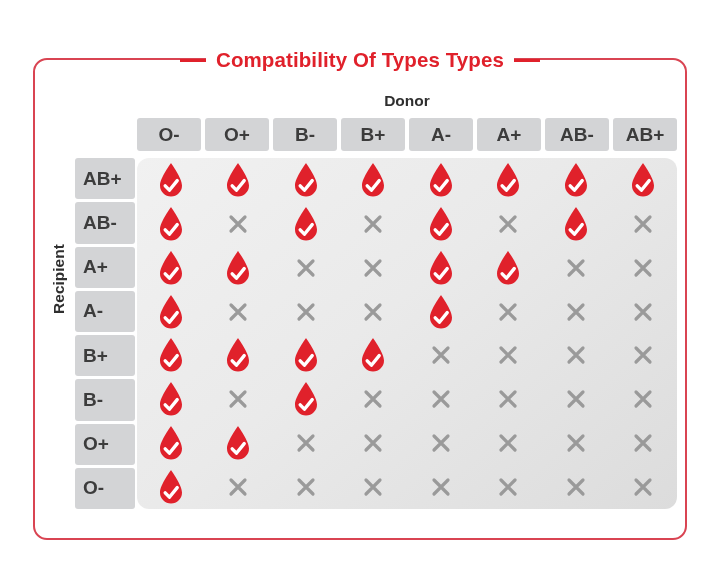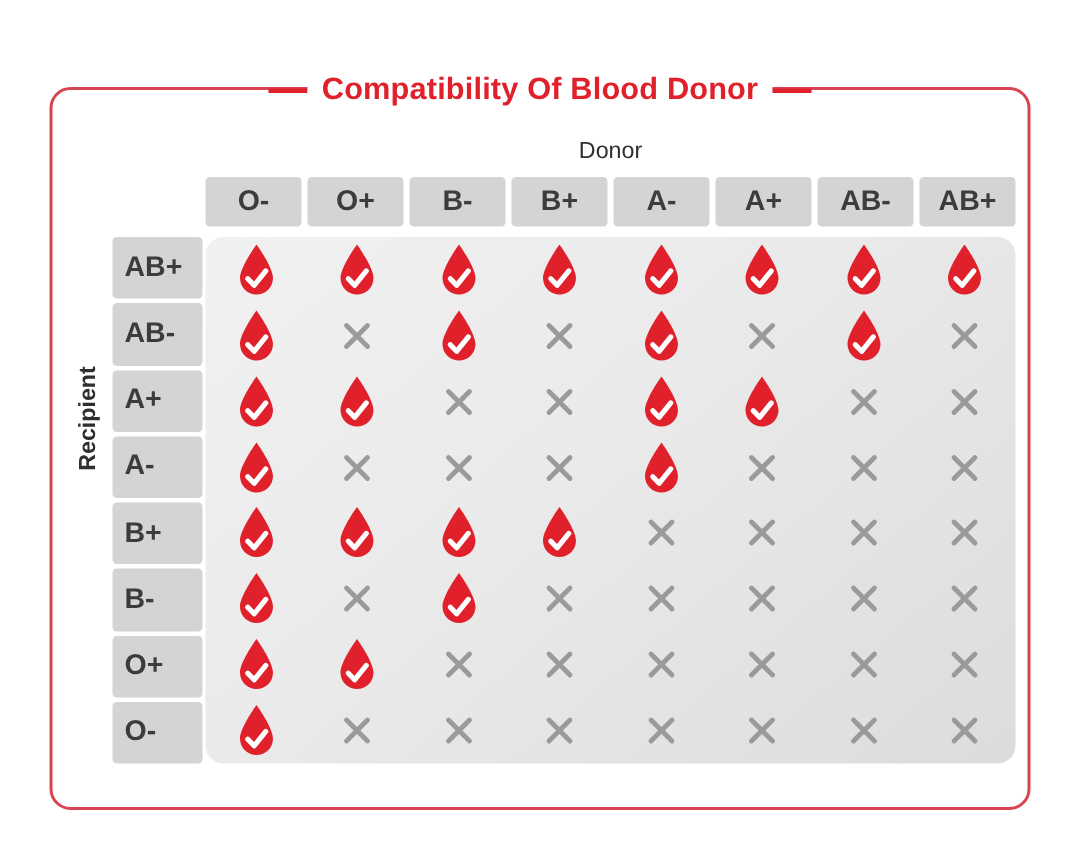--- a/index.html
+++ b/index.html
@@ -58,21 +58,21 @@
   }
 
   
   #donor-label {
     position: absolute;
     left: 137px;
     top: 92px;
     width: 540px;
     text-align: center;
     font-size: 15.5px;
-    font-weight: normal;
+    font-weight: bold;
     color: #2f2f2f;
   }
 
   
   #recipient-label {
     position: absolute;
     left: -1px;
     top: 270px;
     width: 120px;
     text-align: center;
@@ -156,21 +156,21 @@
   .drop { width: 28px; height: 36px; display: block; }
   .xmark { width: 24px; height: 24px; display: block; }
 </style>
 </head>
 <body>
 
 <div id="frame"></div>
 
 <div id="title-wrap">
   <span class="rule"></span>
-  <span id="title">Compatibility Of Blood Donor</span>
+  <span id="title">Compatibility Of Types Types</span>
   <span class="rule"></span>
 </div>
 
 <div id="donor-label">Donor</div>
 <div id="recipient-label">Recipient</div>
 
 <div id="col-headers">
     <div class="col-head">O-</div>
     <div class="col-head">O+</div>
     <div class="col-head">B-</div>

